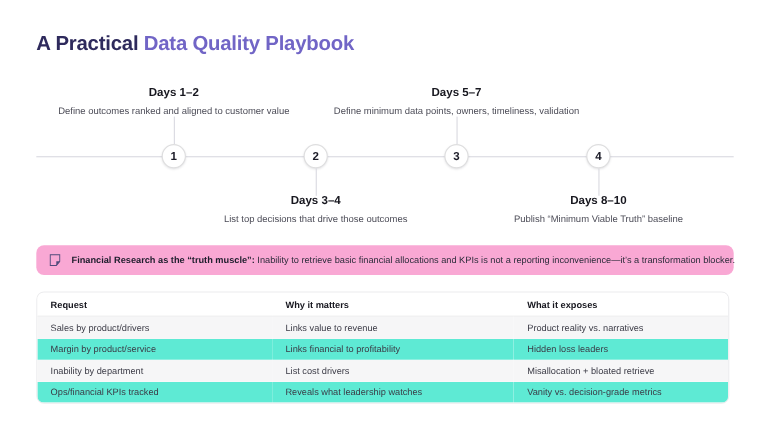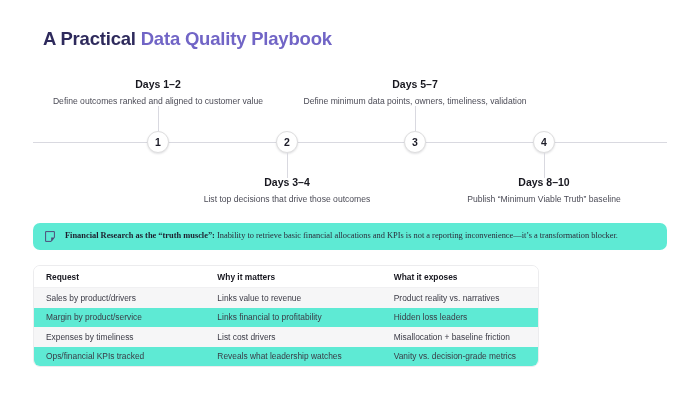--- a/index.html
+++ b/index.html
@@ -17,21 +17,20 @@
 
   
   .page-title {
     position: absolute;
     left: 33px;
     top: 28px;
     font-size: 18.5px;
     font-weight: bold;
     letter-spacing: -0.2px;
     white-space: nowrap;
-    margin-left: 10px;
   }
   .title-strong { color: #2e2a5c; }
   .title-accent { color: #7165c6; }
 
   
   .timeline {
     position: absolute;
     left: 0;
     top: 78px;
     width: 620px;
@@ -102,26 +101,25 @@
   }
 
   
   .callout {
     position: absolute;
     left: 33px;
     top: 223px;
     width: 634px;
     height: 27px;
     box-sizing: border-box;
-    background: #5eead4;
+    background: #f9a8d4;
     border-radius: 7px;
     display: flex;
     align-items: center;
     padding: 0 12px;
-    font-family: Liberation Serif, serif;
   }
   .note-icon {
     width: 10px;
     height: 11px;
     flex: 0 0 auto;
     margin-right: 10px;
     position: relative;
   }
   .note-icon svg { display: block; }
   .callout-text {
@@ -133,21 +131,21 @@
   .callout-text b {
     font-weight: bold;
     color: #1d1d2c;
   }
 
   
   .data-table {
     position: absolute;
     left: 33px;
     top: 265px;
-    width: 506px;
+    width: 630px;
     border: 1px solid #ececee;
     border-radius: 7px;
     overflow: hidden;
     box-sizing: border-box;
     background: #ffffff;
   }
   table {
     width: 100%;
     border-collapse: collapse;
     table-layout: fixed;
@@ -252,23 +250,23 @@
         <td>Sales by product/drivers</td>
         <td>Links value to revenue</td>
         <td>Product reality vs. narratives</td>
       </tr>
       <tr class="even">
         <td>Margin by product/service</td>
         <td>Links financial to profitability</td>
         <td>Hidden loss leaders</td>
       </tr>
       <tr class="odd">
-        <td>Expenses by timeliness</td>
+        <td>Inability by department</td>
         <td>List cost drivers</td>
-        <td>Misallocation + baseline friction</td>
+        <td>Misallocation + bloated retrieve</td>
       </tr>
       <tr class="even">
         <td>Ops/financial KPIs tracked</td>
         <td>Reveals what leadership watches</td>
         <td>Vanity vs. decision-grade metrics</td>
       </tr>
     </tbody>
   </table>
 </div>
 

